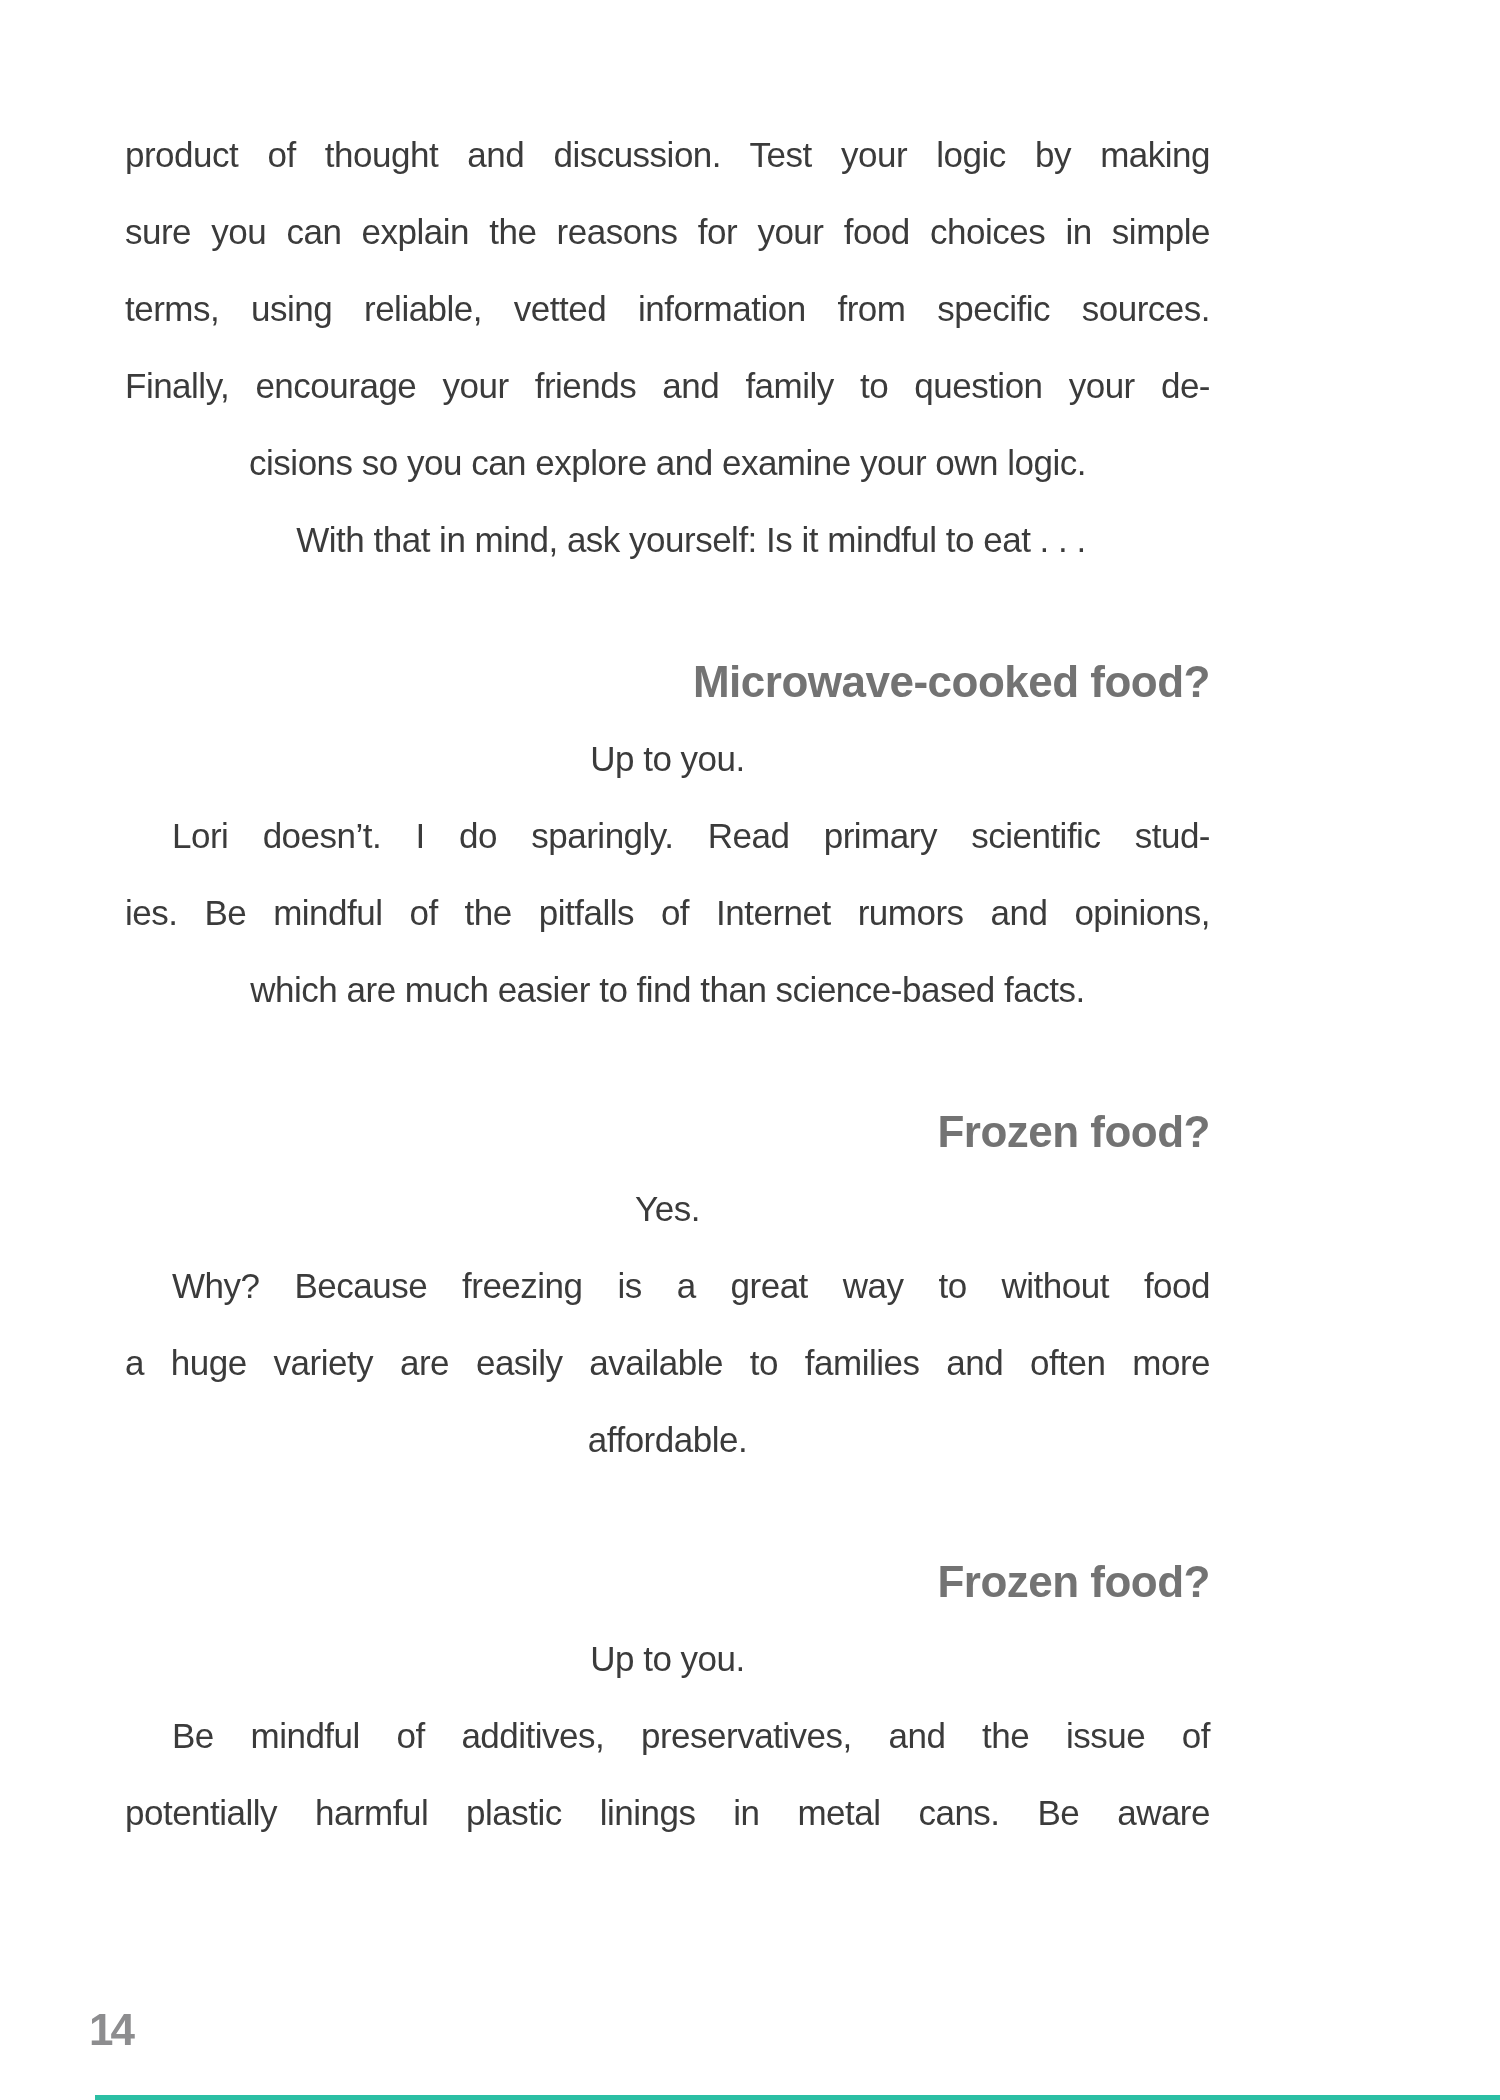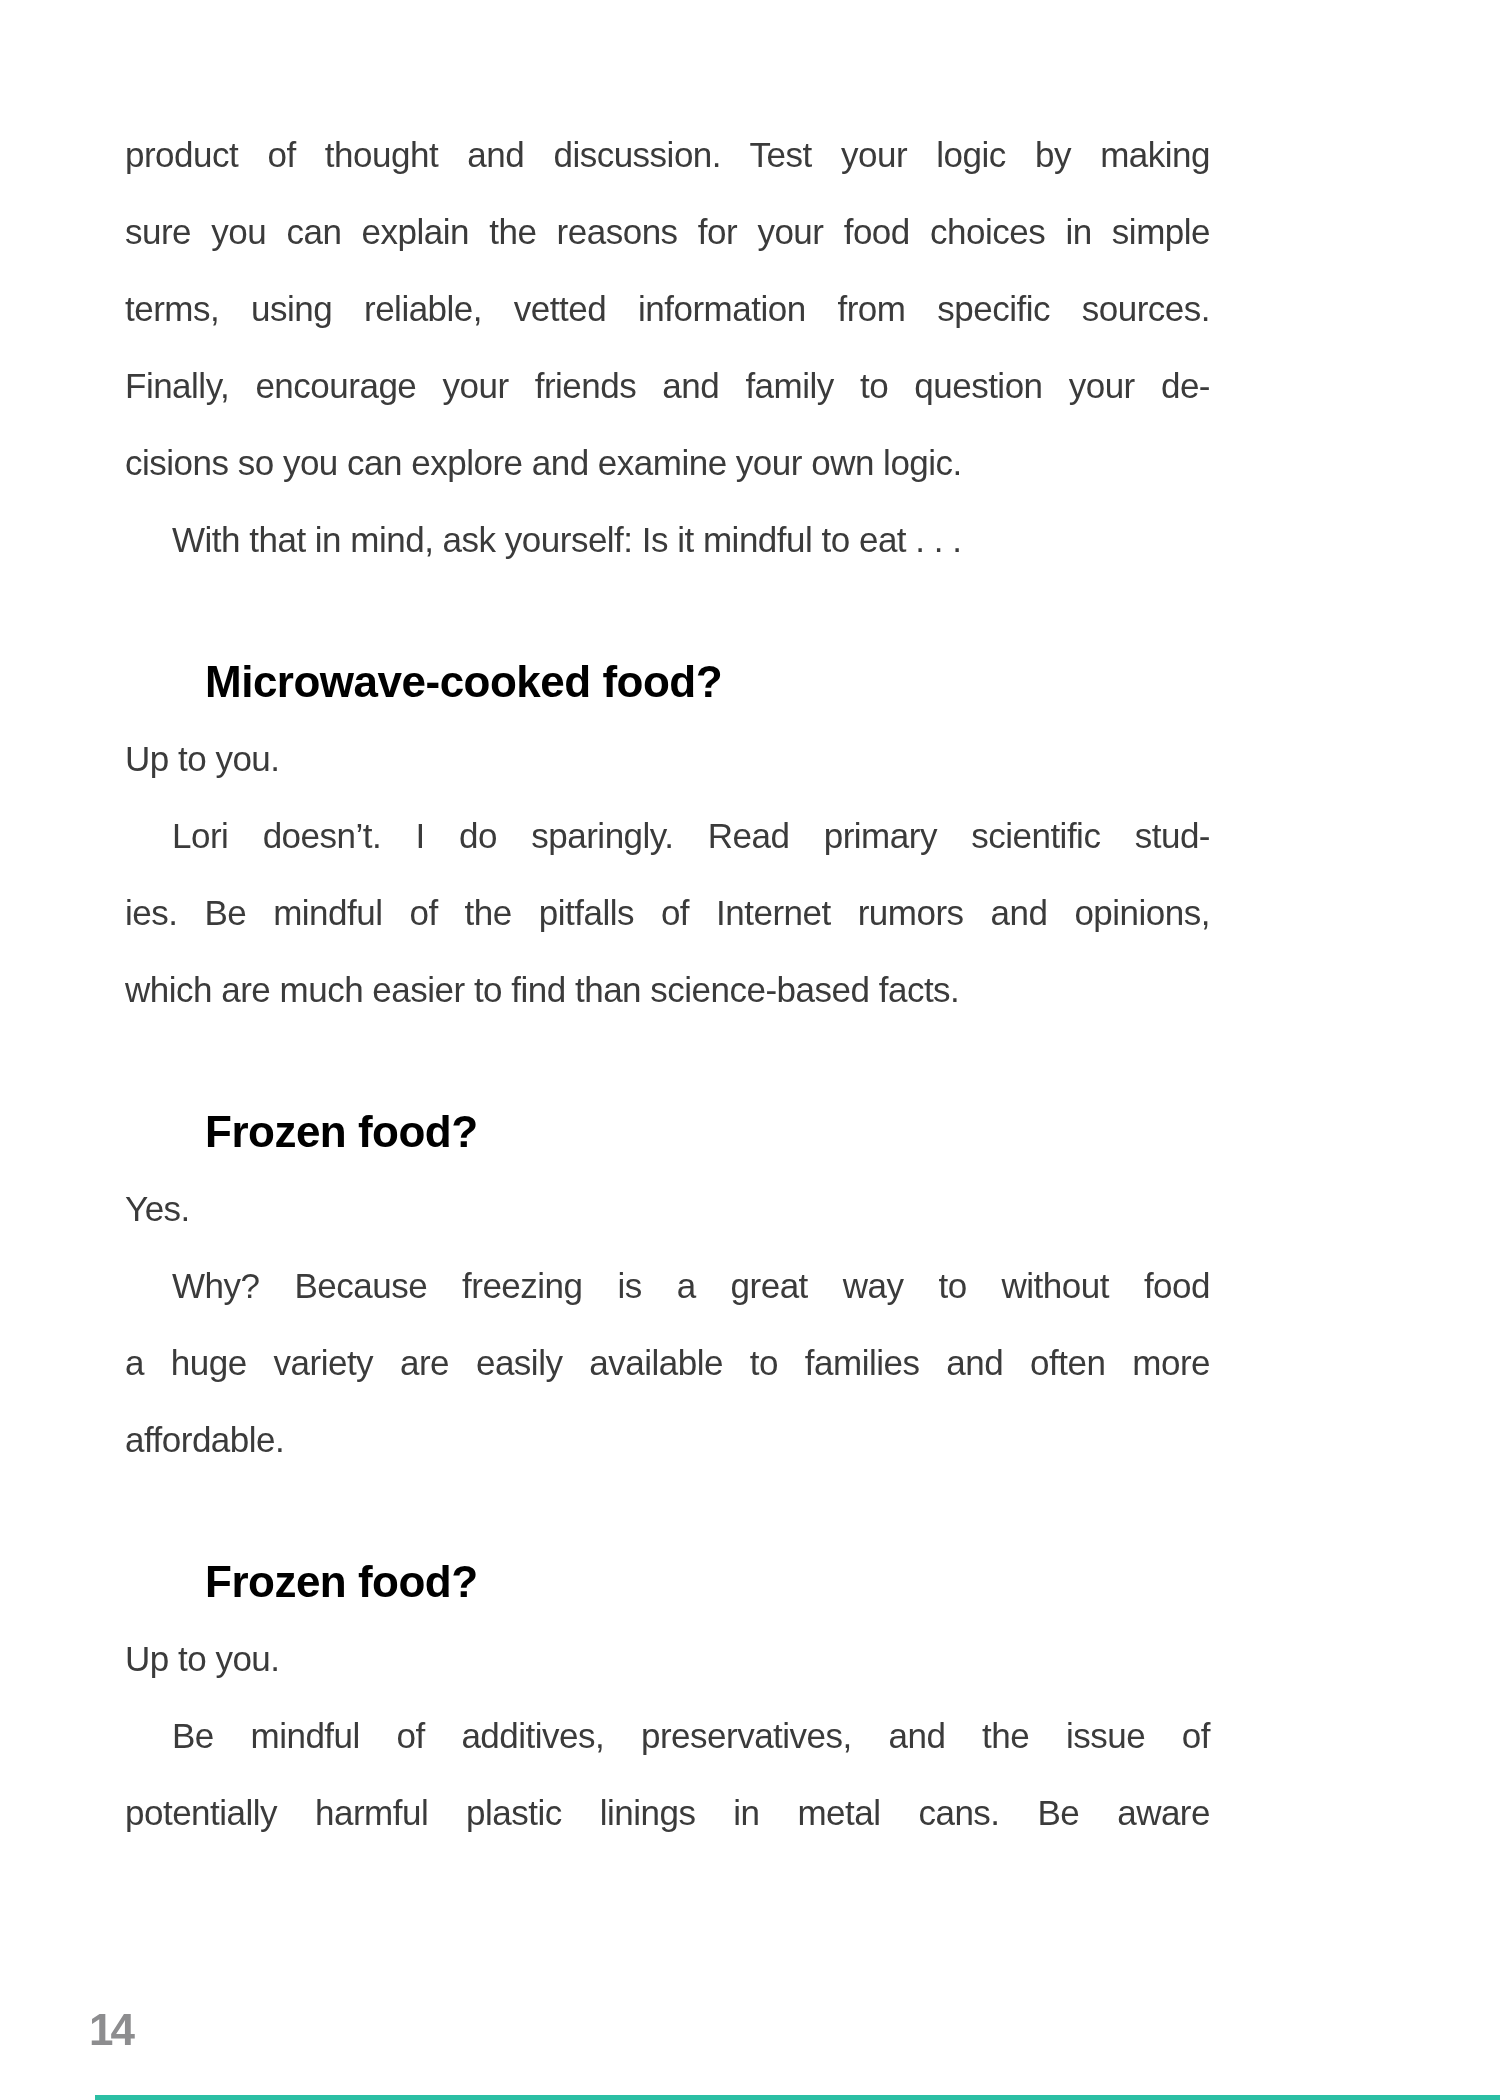--- a/index.html
+++ b/index.html
@@ -22,39 +22,41 @@
     width: 1085px;
     color: #3b3b3b;
     font-size: 35px;
     font-weight: 300;
     letter-spacing: -0.5px;
     line-height: 77px;
   }
   .line {
     height: 77px;
     white-space: nowrap;
+    text-align: center;
   }
   .line.j {
     white-space: normal;
     text-align: justify;
     text-align-last: justify;
   }
   .line.ind {
     text-indent: 47px;
   }
   .heading {
     margin: 65px 0 0 0;
     padding-left: 80px;
     height: 77px;
     line-height: 77px;
     font-size: 44px;
     font-weight: bold;
     letter-spacing: -0.5px;
-    color: #000000;
+    color: #737373;
     white-space: nowrap;
+    text-align: right;
   }
   .page-number {
     position: absolute;
     left: 55px;
     top: 2008px;
     font-size: 44px;
     line-height: 44px;
     font-weight: bold;
     letter-spacing: -3px;
     color: #8d8d8f;

